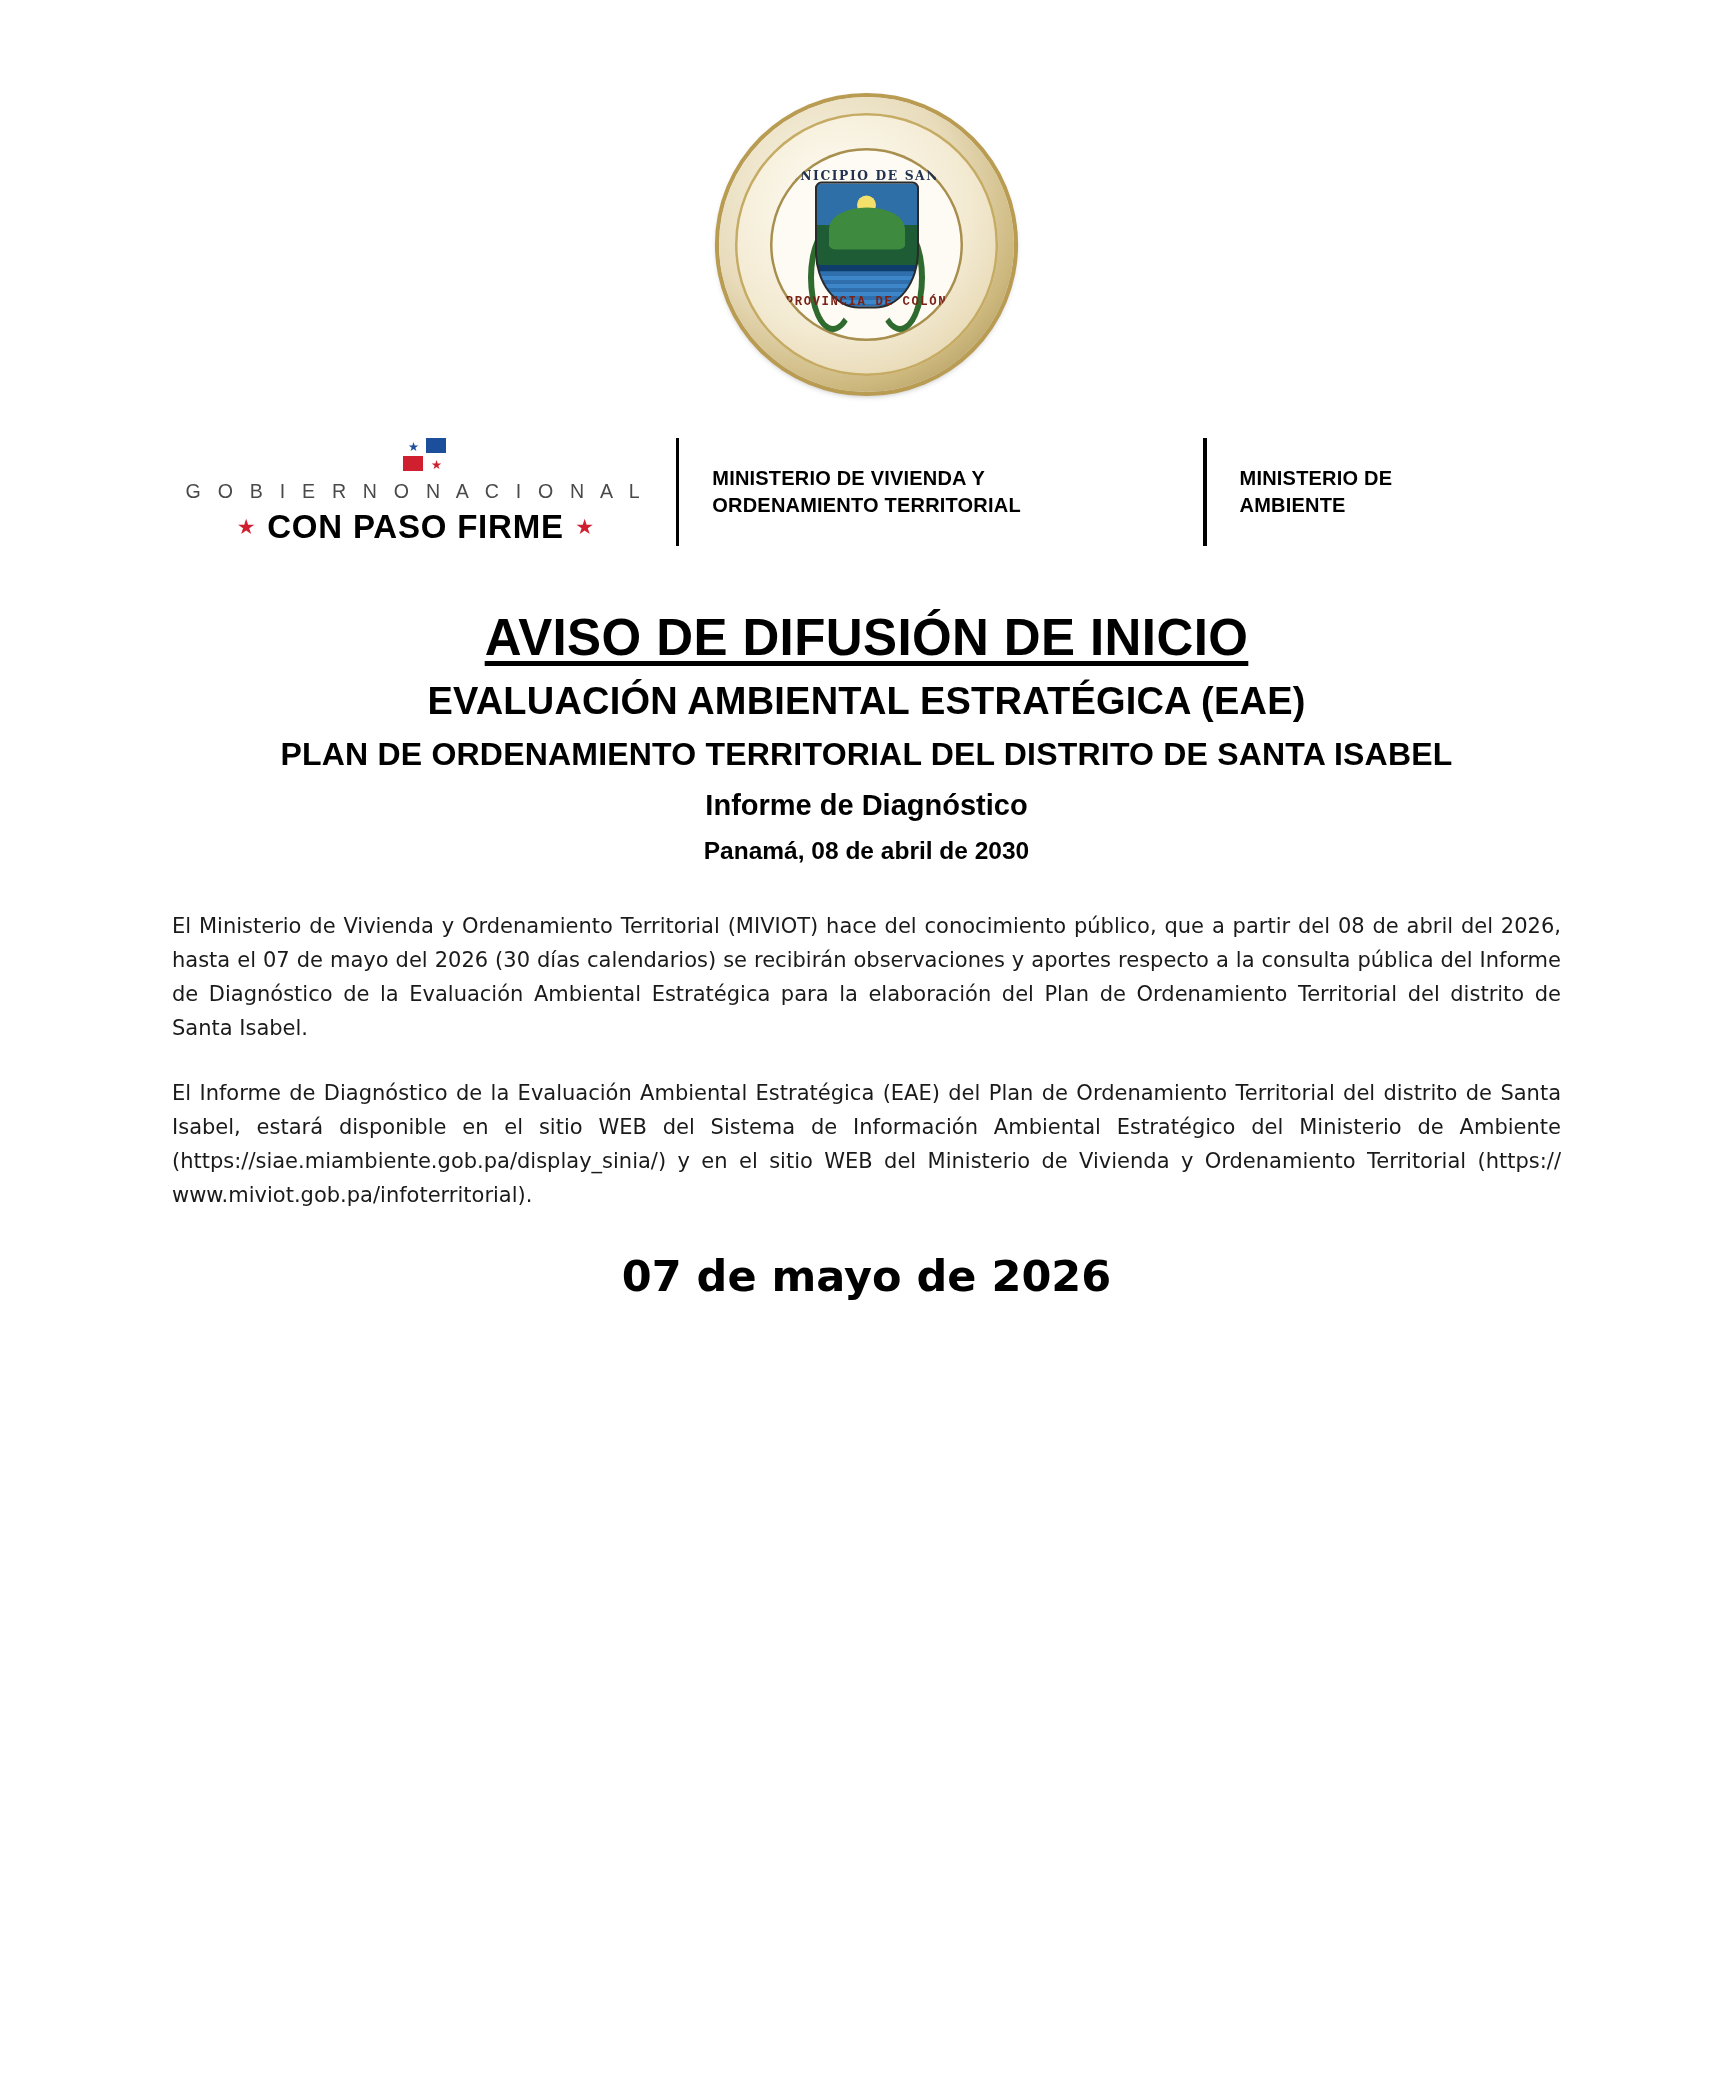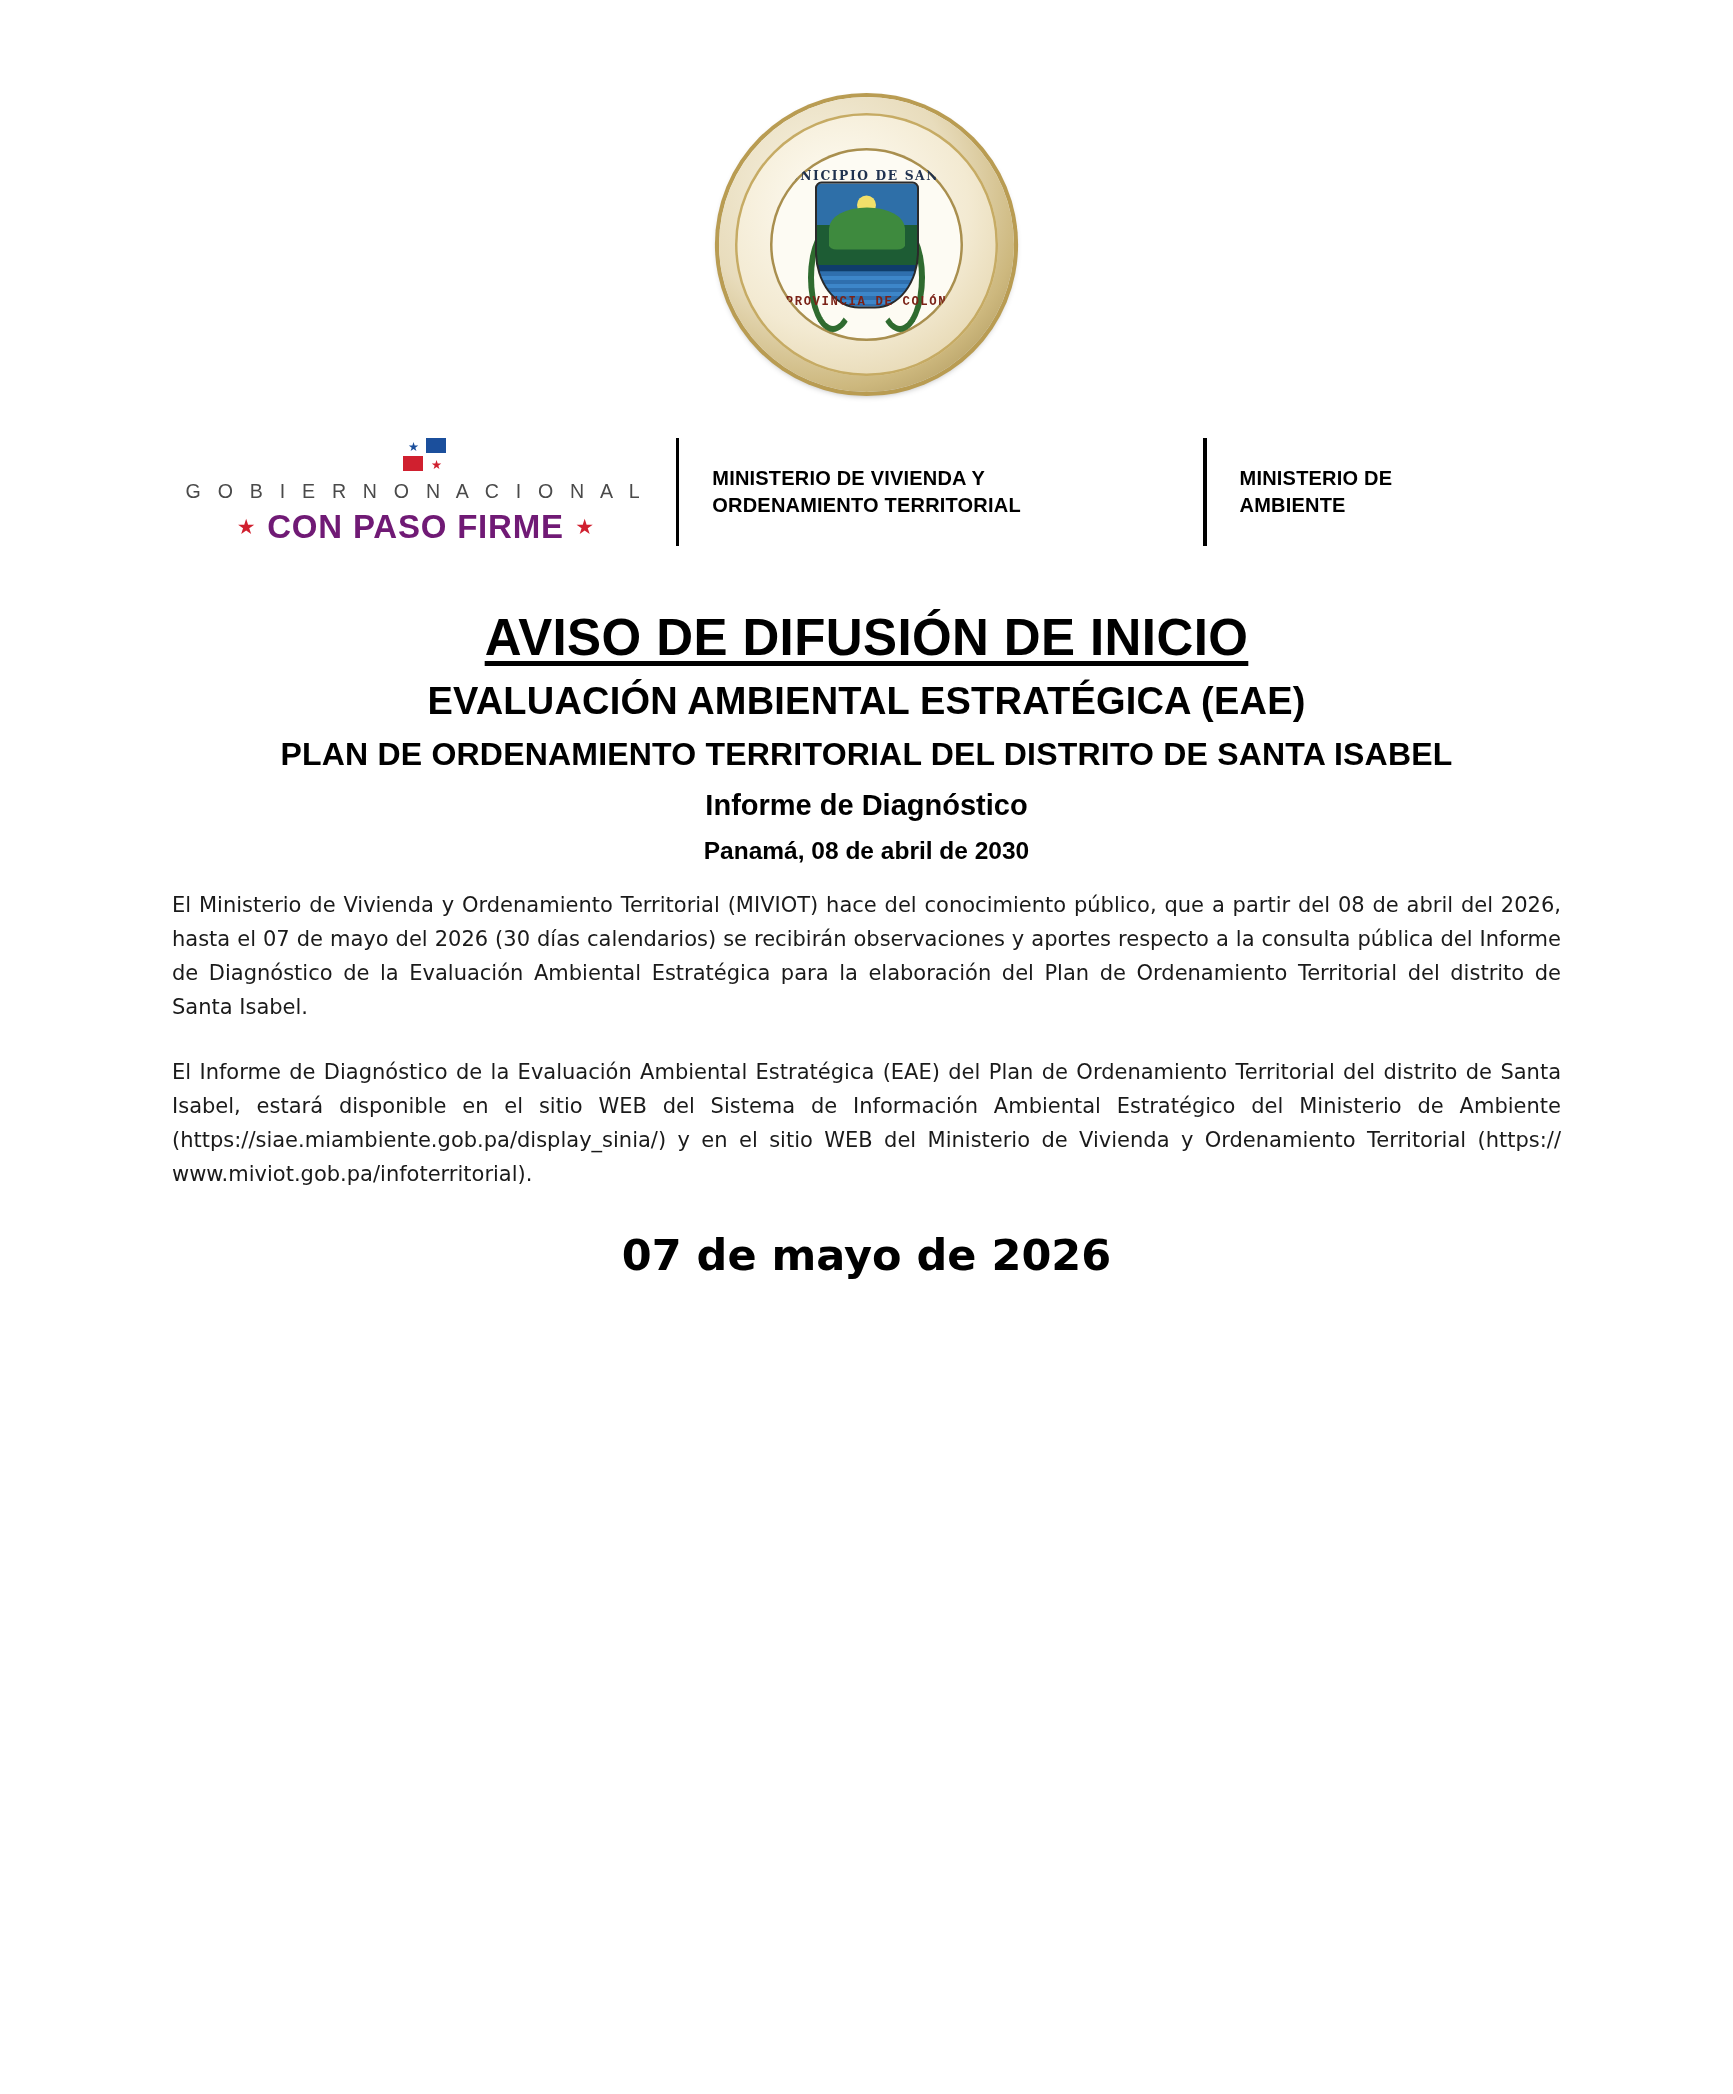--- a/index.html
+++ b/index.html
@@ -173,21 +173,21 @@
   .gob-line2-wrap {
     display: flex;
     align-items: center;
     gap: 11.5px;
     margin-top: 4.9px;
   }
   .gob-line2 {
     font-family: "Liberation Sans", sans-serif;
     font-size: 33px;
     font-weight: bold;
-    color: #701a75;
+    color: #000000;
     letter-spacing: 0.8px;
     white-space: nowrap;
   }
   .gob-star {
     color: #d0202f;
     font-size: 21px;
     line-height: 1;
   }
   .vdiv {
     width: 3.3px;
@@ -243,21 +243,21 @@
     margin-top: 16.4px;
   }
   .t-sub4 {
     font-family: "Liberation Sans", sans-serif;
     font-size: 24.5px;
     font-weight: bold;
     margin-top: 14.7px;
   }
 
   
-  .body-block { margin-top: 23px; }
+  .body-block { margin-top: 44px; }
   p.para {
     font-family: "DejaVu Sans", sans-serif;
     font-size: 21px;
     line-height: 1.62;
     text-align: justify;
     margin: 0 0 31px 0;
     color: #1a1a1a;
   }
   p.para.highlight {
     font-weight: bold;

